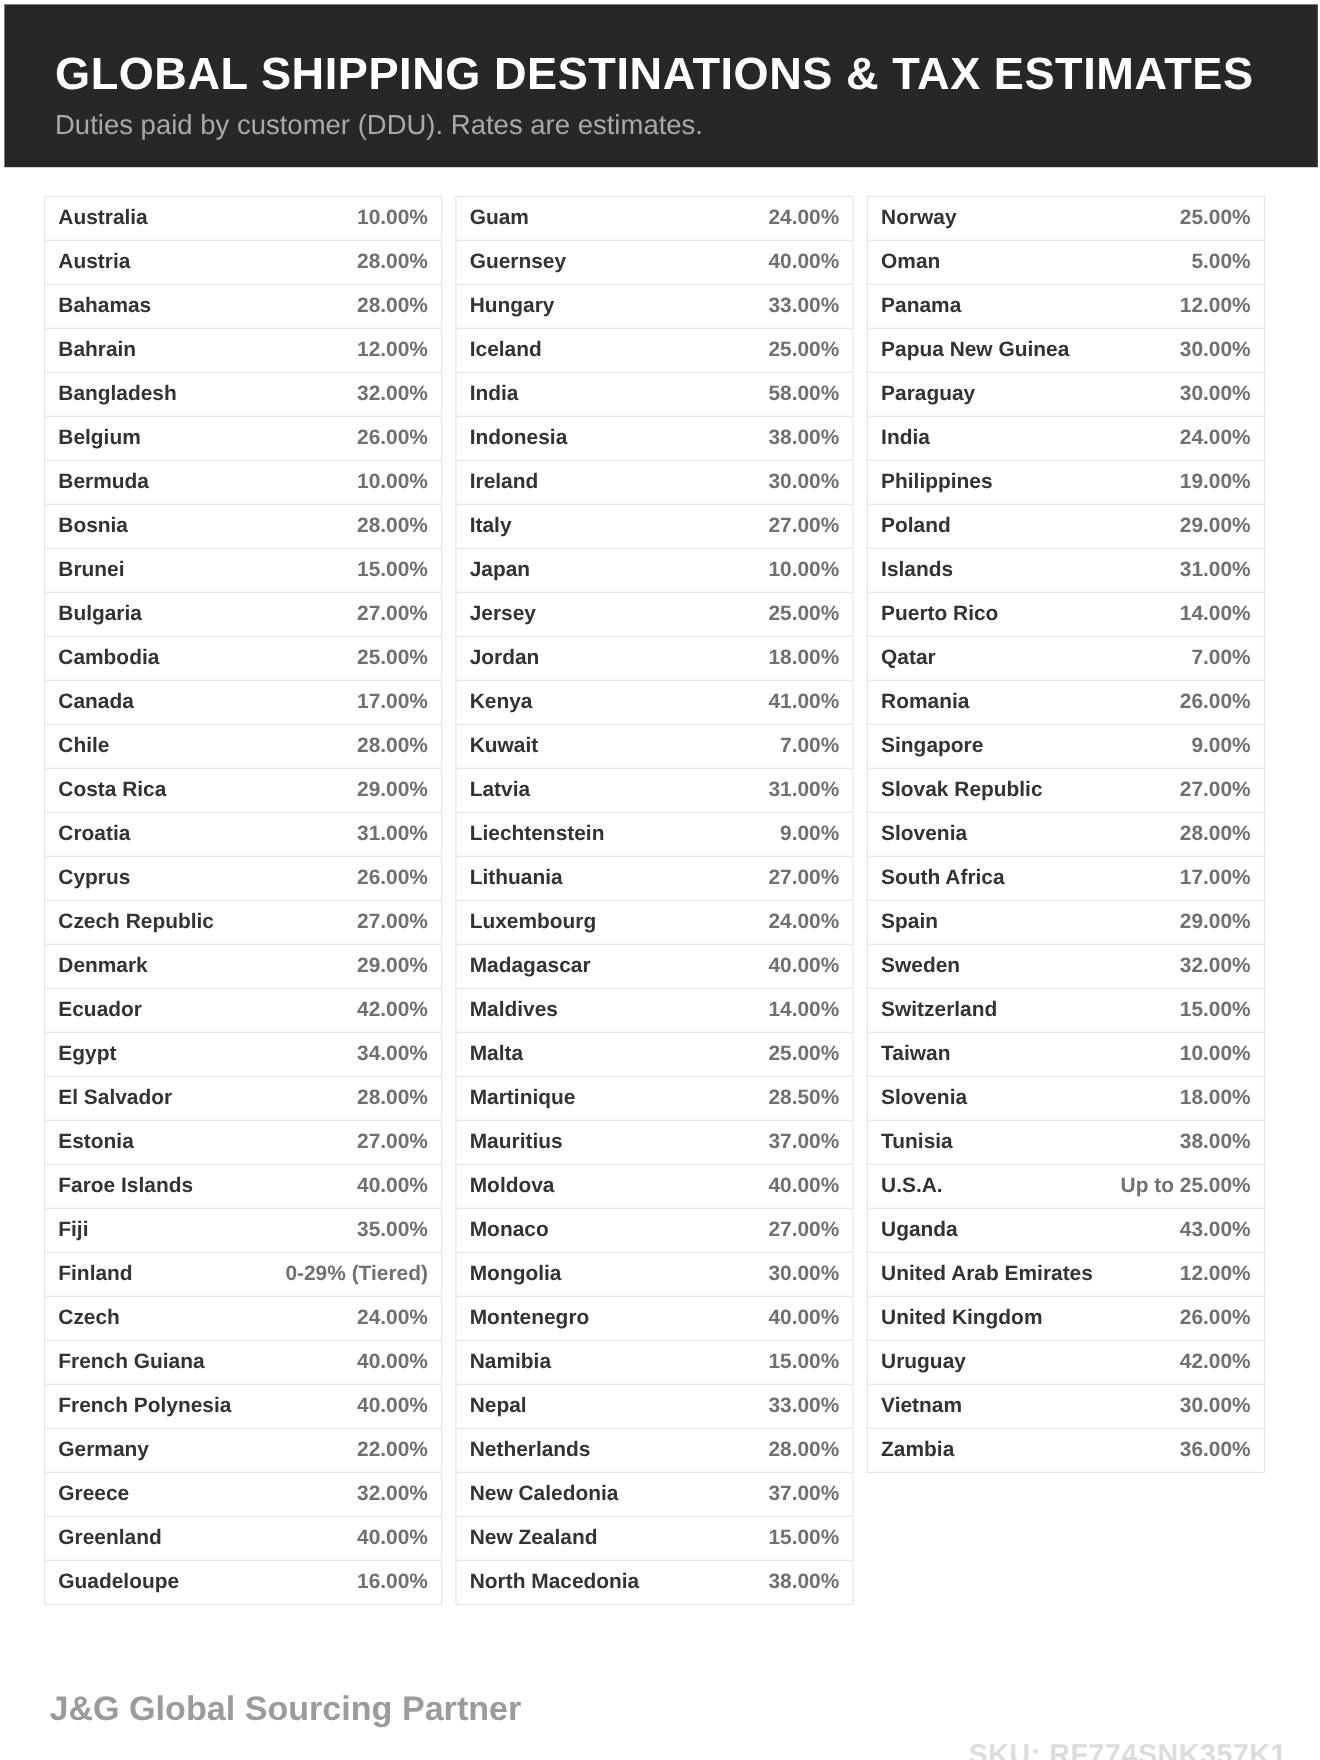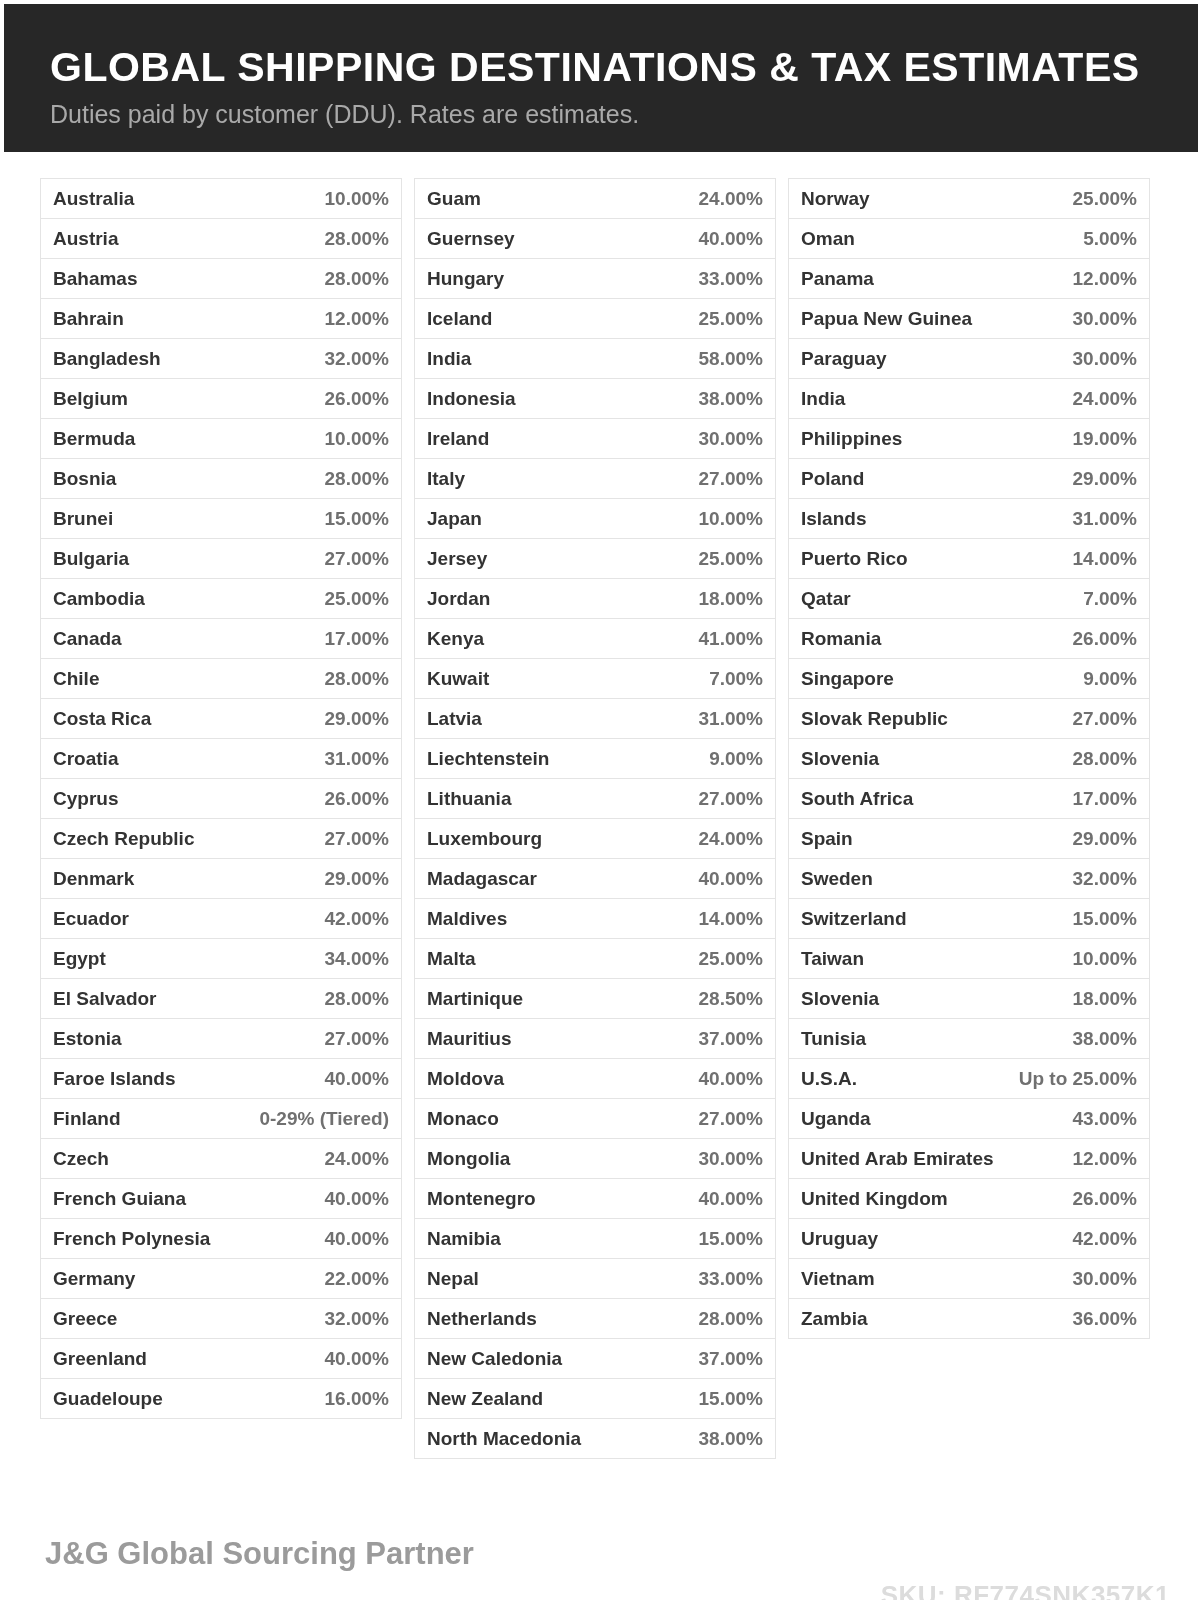--- a/index.html
+++ b/index.html
@@ -206,20 +206,24 @@
   <div class="row">
     <span class="country">Estonia</span>
     <span class="rate">27.00%</span>
   </div>
 
   <div class="row">
     <span class="country">Faroe Islands</span>
     <span class="rate">40.00%</span>
   </div>
 
+  <div class="row">
+    <span class="country">Fiji</span>
+    <span class="rate">35.00%</span>
+  </div>
 
   <div class="row">
     <span class="country">Finland</span>
     <span class="rate">0-29% (Tiered)</span>
   </div>
 
   <div class="row">
     <span class="country">Czech</span>
     <span class="rate">24.00%</span>
   </div>

